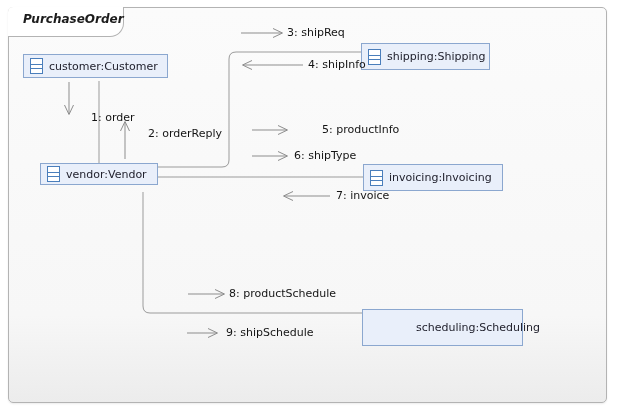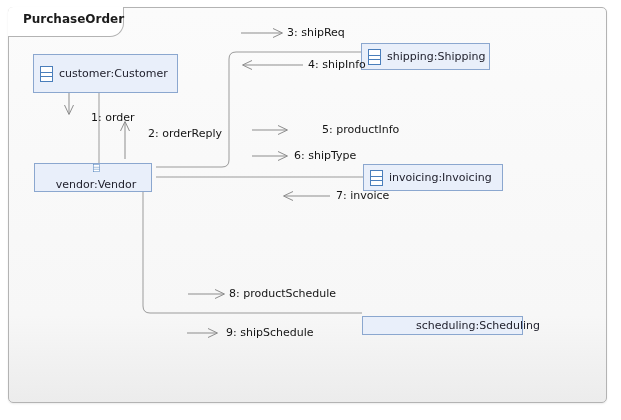--- a/index.html
+++ b/index.html
@@ -5,21 +5,21 @@
   html,body{margin:0;padding:0;background:#ffffff;font-family:"DejaVu Sans","Liberation Sans",sans-serif;}
   .stage{position:relative;width:621px;height:420px;background:#fff;overflow:hidden;}
   .frame{position:absolute;left:8px;top:7px;width:599px;height:396px;box-sizing:border-box;
          border:1px solid #b3b3b3;border-radius:5px;
          background:linear-gradient(180deg,#fbfbfb 0%,#f7f7f7 78%,#ececec 100%);
          box-shadow:0 1px 2px rgba(0,0,0,0.08);}
   .wires{position:absolute;left:0;top:0;width:621px;height:420px;}
   .tab{position:absolute;left:8px;top:7px;width:116px;height:30px;box-sizing:border-box;
        background:#ffffff;border-right:1px solid #b3b3b3;border-bottom:1px solid #b3b3b3;
        border-top-left-radius:5px;border-bottom-right-radius:14px;
-       display:flex;align-items:center;gap:6px;padding:0 10px 5px 9px;}
+       display:flex;align-items:center;gap:6px;padding:0 10px 5px 9px;font-style:italic;}
   .tab .ttl{font-size:12px;font-weight:bold;color:#1c1c1c;white-space:nowrap;}
   .obj{position:absolute;box-sizing:border-box;background:#e9effa;border:1px solid #8ba7cf;
        display:flex;align-items:center;gap:6px;padding-left:6px;
        font-size:11px;color:#22222e;white-space:nowrap;}
   .msg{position:absolute;font-size:11px;line-height:13px;color:#141414;white-space:nowrap;}
 </style>
 </head>
 <body>
 
 <div class="stage">
@@ -50,30 +50,30 @@
 
   <div class="tab">
     <svg width="13" height="13" viewBox="0 0 13 13">
       <polygon points="0.5,12.5 0.5,0.5 12.5,0.5" fill="#d9e6f4"></polygon>
       <rect x="0.5" y="0.5" width="12" height="12" fill="none" stroke="#4a7ebb"></rect>
       <line x1="0.5" y1="12.5" x2="12.5" y2="0.5" stroke="#4a7ebb"></line>
     </svg>
     <span class="ttl">PurchaseOrder</span>
   </div>
 
-  <div class="obj" style="left:33px;top:54px;width:145px;height:39px;">
+  <div class="obj" style="left:23px;top:54px;width:145px;height:24px;">
     <svg width="13" height="16" viewBox="0 0 13 16">
       <rect x="0.5" y="0.5" width="12" height="15" fill="#ffffff" stroke="#4a7ebb"></rect>
       <line x1="0.5" y1="6.5" x2="12.5" y2="6.5" stroke="#4a7ebb"></line>
       <line x1="0.5" y1="10.5" x2="12.5" y2="10.5" stroke="#4a7ebb"></line>
     </svg>
     <span>customer:Customer</span>
   </div>
 
-  <div class="obj" style="left:34px;top:163px;width:118px;height:29px;flex-direction:column;">
+  <div class="obj" style="left:40px;top:163px;width:118px;height:22px;">
     <svg width="13" height="16" viewBox="0 0 13 16">
       <rect x="0.5" y="0.5" width="12" height="15" fill="#ffffff" stroke="#4a7ebb"></rect>
       <line x1="0.5" y1="6.5" x2="12.5" y2="6.5" stroke="#4a7ebb"></line>
       <line x1="0.5" y1="10.5" x2="12.5" y2="10.5" stroke="#4a7ebb"></line>
     </svg>
     <span>vendor:Vendor</span>
   </div>
 
   <div class="obj" style="left:361px;top:43px;width:129px;height:27px;">
     <svg width="13" height="16" viewBox="0 0 13 16">
@@ -86,21 +86,21 @@
 
   <div class="obj" style="left:363px;top:164px;width:140px;height:27px;">
     <svg width="13" height="16" viewBox="0 0 13 16">
       <rect x="0.5" y="0.5" width="12" height="15" fill="#ffffff" stroke="#4a7ebb"></rect>
       <line x1="0.5" y1="6.5" x2="12.5" y2="6.5" stroke="#4a7ebb"></line>
       <line x1="0.5" y1="10.5" x2="12.5" y2="10.5" stroke="#4a7ebb"></line>
     </svg>
     <span>invoicing:Invoicing</span>
   </div>
 
-  <div class="obj" style="left:362px;top:316px;width:161px;height:19px;gap:47px;">
+  <div class="obj" style="left:362px;top:309px;width:161px;height:37px;gap:47px;">
     <svg width="13" height="16" viewBox="0 0 13 16">
       <rect x="0.5" y="0.5" width="12" height="15" fill="#ffffff" stroke="#4a7ebb"></rect>
       <line x1="0.5" y1="6.5" x2="12.5" y2="6.5" stroke="#4a7ebb"></line>
       <line x1="0.5" y1="10.5" x2="12.5" y2="10.5" stroke="#4a7ebb"></line>
     </svg>
     <span>scheduling:Scheduling</span>
   </div>
 
   <div class="msg" style="left:91px;top:111px;">1: order</div>
   <div class="msg" style="left:148px;top:127px;">2: orderReply</div>

